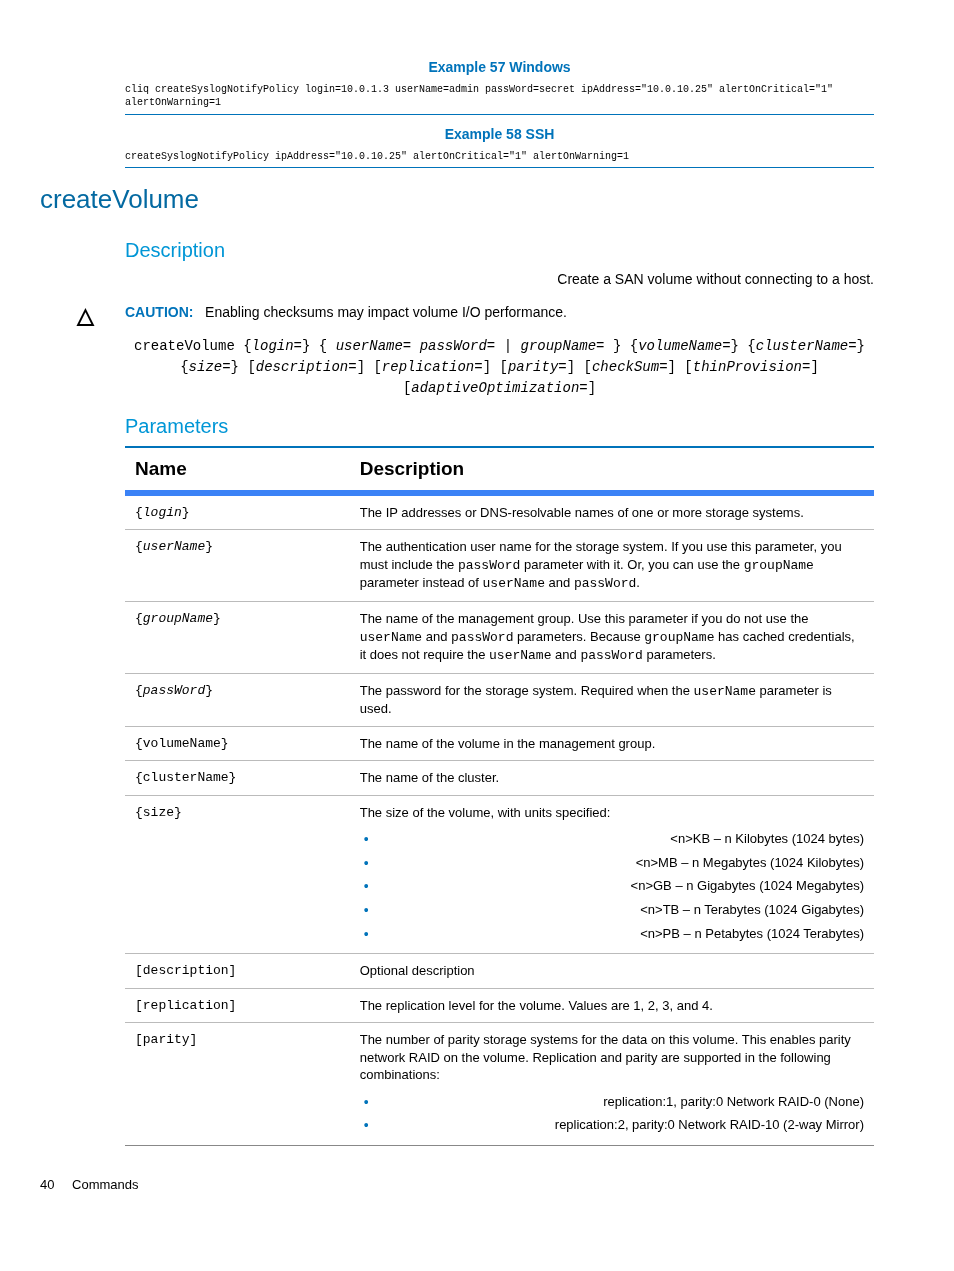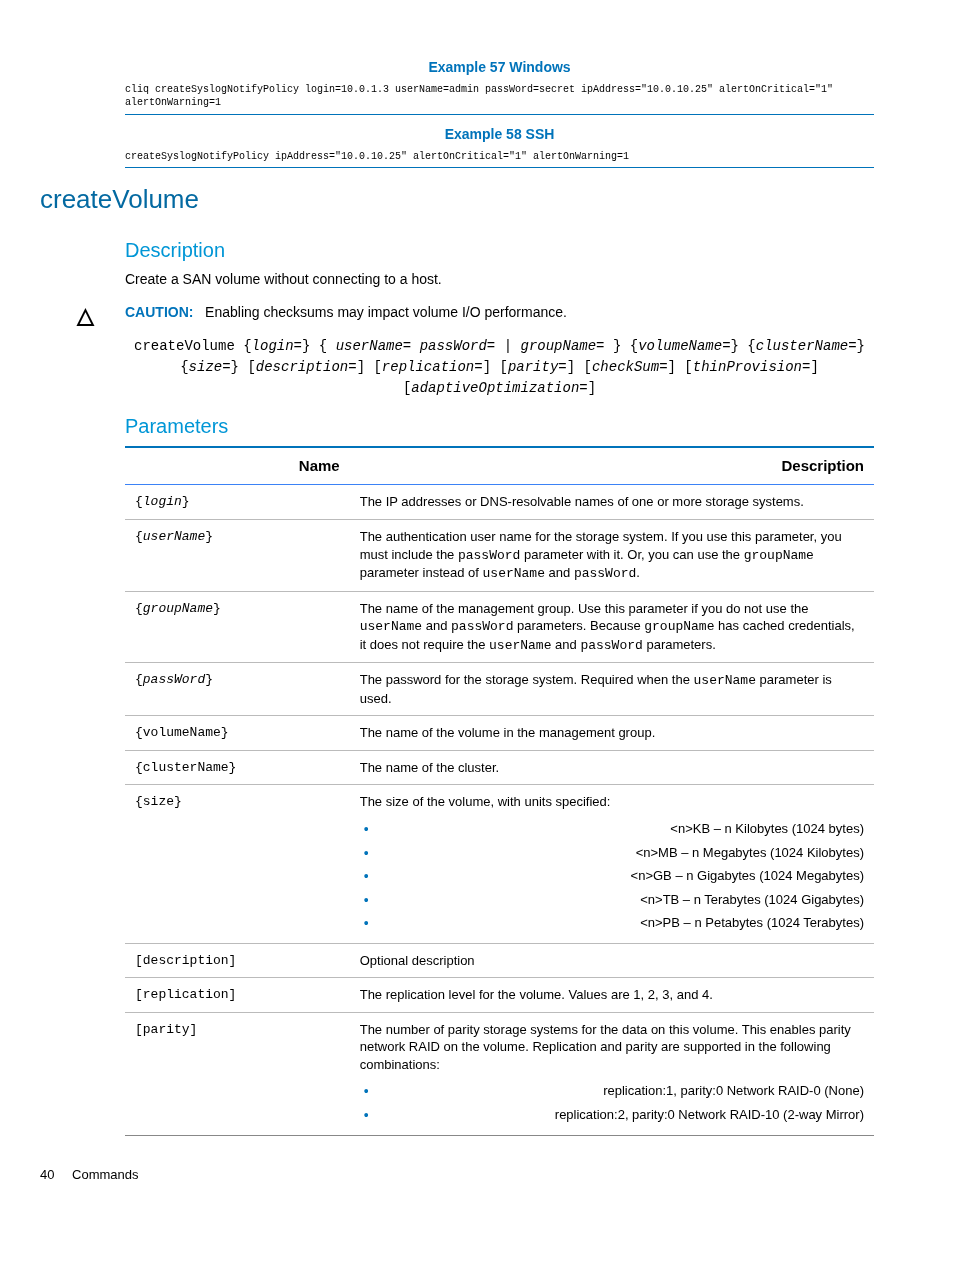--- a/index.html
+++ b/index.html
@@ -36,20 +36,21 @@
     margin: 14px 0 20px 0;
   }
   h2.section {
     color: #0096d6;
     font-weight: normal;
     font-size: 20px;
     margin: 14px 0 6px 0;
   }
   .desc-text {
     margin: 4px 0 14px 0;
+    text-align: right;
   }
   .caution-row {
     position: relative;
     margin: 6px 0 14px 0;
   }
   .caution-icon {
     position: absolute;
     left: -48px;
     top: -2px;
     font-size: 22px;
@@ -69,25 +70,25 @@
   }
   .syntax-block .ital { font-style: italic; }
   table.params {
     border-collapse: collapse;
     width: 100%;
     margin-top: 6px;
     border-top: 2px solid #0073ba;
     border-bottom: 1px solid #888;
   }
   table.params th {
-    text-align: right;
-    font-weight: bold;
-    font-size: 15px;
+    text-align: left;
+    font-weight: bold;
+    font-size: 19px;
     padding: 8px 10px;
-    border-bottom: 1px solid #3b82f6;
+    border-bottom: 6px solid #3b82f6;
   }
   table.params td {
     vertical-align: top;
     font-size: 13px;
     padding: 8px 10px;
     border-bottom: 1px solid #bbb;
   }
   table.params td.name-cell {
     width: 30%;
     font-family: Liberation Mono, monospace;

